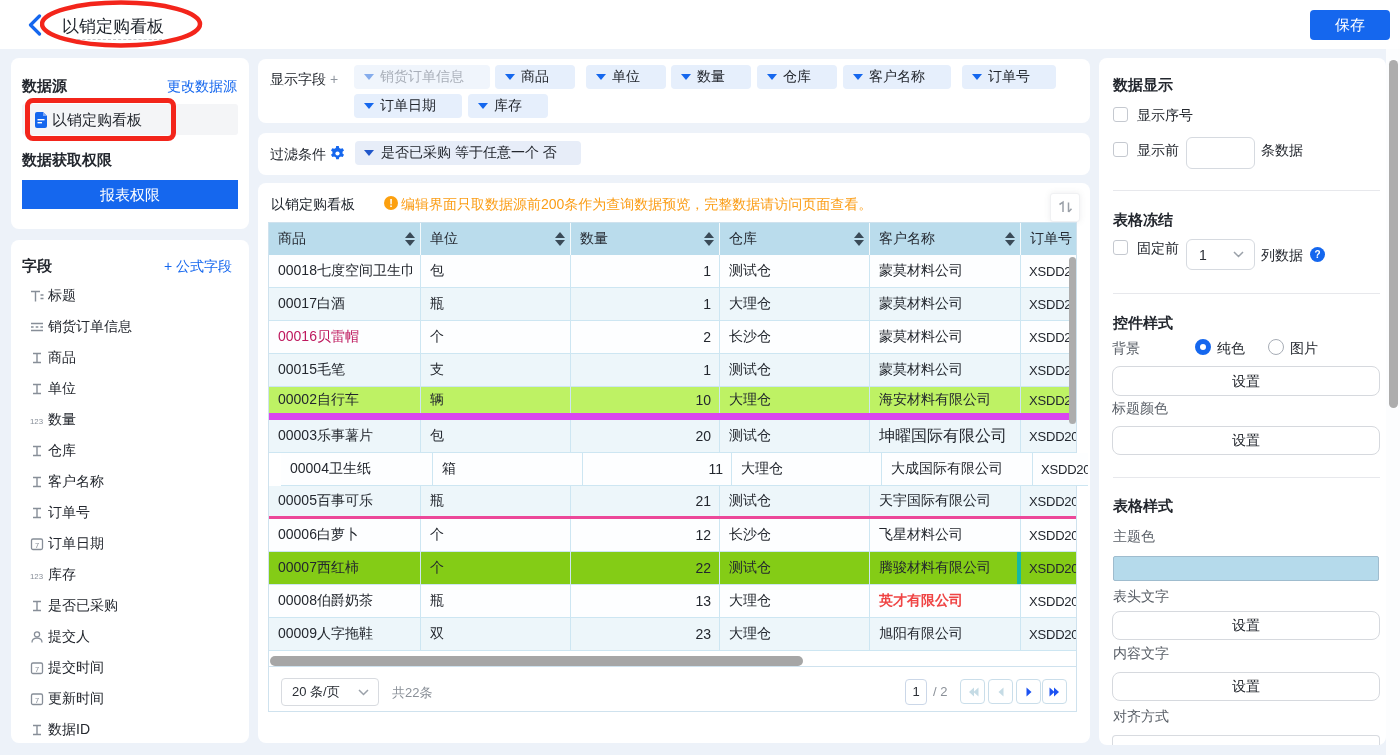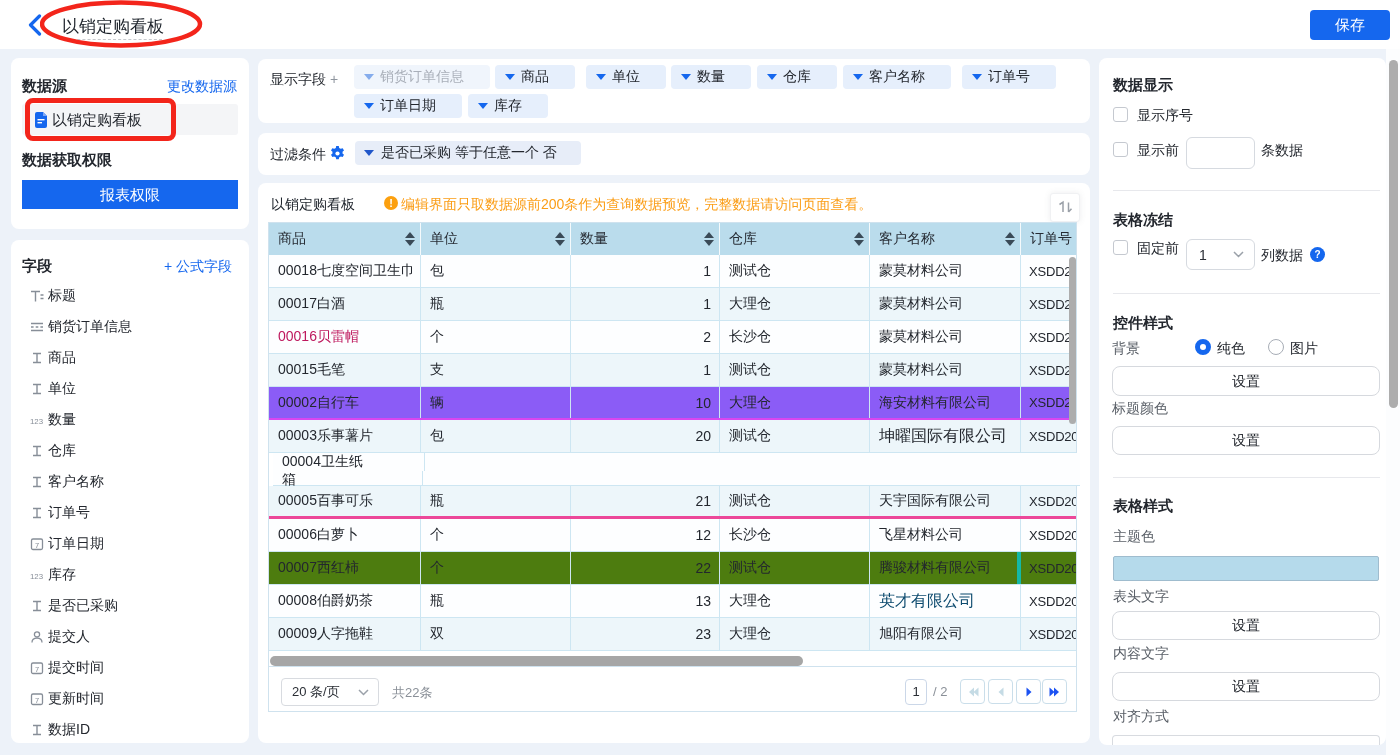--- a/index.html
+++ b/index.html
@@ -293,37 +293,37 @@
     <div style="width:55px;display:flex;align-items:center;padding-left:8px;font-size:13px;letter-spacing:-0.2px;color:#23272E;overflow:hidden;white-space:nowrap;flex-shrink:0;">XSDD20</div>
     </div>
     <div style="position:absolute;left:0;top:131px;width:807px;height:33px;background:#EDF6FA;border-bottom:1px solid #CDE6F2;display:flex;">
     <div style="width:152px;border-right:1px solid #CDE6F2;display:flex;align-items:center;padding-left:9px;font-size:14px;color:#23272E;overflow:hidden;white-space:nowrap;flex-shrink:0;">00015毛笔</div>
     <div style="width:150px;border-right:1px solid #CDE6F2;display:flex;align-items:center;padding-left:9px;font-size:14px;color:#23272E;overflow:hidden;white-space:nowrap;flex-shrink:0;">支</div>
     <div style="width:149px;border-right:1px solid #CDE6F2;display:flex;align-items:center;justify-content:flex-end;padding-right:8px;font-size:14px;color:#23272E;overflow:hidden;white-space:nowrap;flex-shrink:0;">1</div>
     <div style="width:150px;border-right:1px solid #CDE6F2;display:flex;align-items:center;padding-left:9px;font-size:14px;color:#23272E;overflow:hidden;white-space:nowrap;flex-shrink:0;">测试仓</div>
     <div style="width:151px;border-right:1px solid #CDE6F2;display:flex;align-items:center;padding-left:9px;font-size:14px;color:#23272E;overflow:hidden;white-space:nowrap;flex-shrink:0;">蒙莫材料公司</div>
     <div style="width:55px;display:flex;align-items:center;padding-left:8px;font-size:13px;letter-spacing:-0.2px;color:#23272E;overflow:hidden;white-space:nowrap;flex-shrink:0;">XSDD20</div>
     </div>
-    <div style="position:absolute;left:0;top:164px;width:807px;height:33px;background:#8b5cf6;border-bottom:2px solid #d946ef;display:flex;">
+    <div style="position:absolute;left:0;top:164px;width:807px;height:33px;background:#bef264;border-bottom:7px solid #d946ef;display:flex;">
     <div style="width:152px;border-right:1px solid #CDE6F2;display:flex;align-items:center;padding-left:9px;font-size:14px;color:#23272E;overflow:hidden;white-space:nowrap;flex-shrink:0;">00002自行车</div>
     <div style="width:150px;border-right:1px solid #CDE6F2;display:flex;align-items:center;padding-left:9px;font-size:14px;color:#23272E;overflow:hidden;white-space:nowrap;flex-shrink:0;">辆</div>
     <div style="width:149px;border-right:1px solid #CDE6F2;display:flex;align-items:center;justify-content:flex-end;padding-right:8px;font-size:14px;color:#23272E;overflow:hidden;white-space:nowrap;flex-shrink:0;">10</div>
     <div style="width:150px;border-right:1px solid #CDE6F2;display:flex;align-items:center;padding-left:9px;font-size:14px;color:#23272E;overflow:hidden;white-space:nowrap;flex-shrink:0;">大理仓</div>
     <div style="width:151px;border-right:1px solid #CDE6F2;display:flex;align-items:center;padding-left:9px;font-size:14px;color:#23272E;overflow:hidden;white-space:nowrap;flex-shrink:0;">海安材料有限公司</div>
     <div style="width:55px;display:flex;align-items:center;padding-left:8px;font-size:13px;letter-spacing:-0.2px;color:#23272E;overflow:hidden;white-space:nowrap;flex-shrink:0;">XSDD20</div>
     </div>
     <div style="position:absolute;left:0;top:197px;width:807px;height:33px;background:#EDF6FA;border-bottom:1px solid #CDE6F2;display:flex;">
     <div style="width:152px;border-right:1px solid #CDE6F2;display:flex;align-items:center;padding-left:9px;font-size:14px;color:#23272E;overflow:hidden;white-space:nowrap;flex-shrink:0;">00003乐事薯片</div>
     <div style="width:150px;border-right:1px solid #CDE6F2;display:flex;align-items:center;padding-left:9px;font-size:14px;color:#23272E;overflow:hidden;white-space:nowrap;flex-shrink:0;">包</div>
     <div style="width:149px;border-right:1px solid #CDE6F2;display:flex;align-items:center;justify-content:flex-end;padding-right:8px;font-size:14px;color:#23272E;overflow:hidden;white-space:nowrap;flex-shrink:0;">20</div>
     <div style="width:150px;border-right:1px solid #CDE6F2;display:flex;align-items:center;padding-left:9px;font-size:14px;color:#23272E;overflow:hidden;white-space:nowrap;flex-shrink:0;">测试仓</div>
     <div style="width:151px;border-right:1px solid #CDE6F2;display:flex;align-items:center;padding-left:9px;font-size:16px;color:#23272E;overflow:hidden;white-space:nowrap;flex-shrink:0;">坤曜国际有限公司</div>
     <div style="width:55px;display:flex;align-items:center;padding-left:8px;font-size:13px;letter-spacing:-0.2px;color:#23272E;overflow:hidden;white-space:nowrap;flex-shrink:0;">XSDD20</div>
     </div>
-    <div style="position:absolute;left:4px;top:230px;width:807px;height:33px;background:#FDFEFF;border-bottom:1px solid #CDE6F2;display:flex;flex-direction:column;">
+    <div style="position:absolute;left:12px;top:230px;width:807px;height:33px;background:#FDFEFF;border-bottom:1px solid #CDE6F2;display:flex;">
     <div style="width:152px;border-right:1px solid #CDE6F2;display:flex;align-items:center;padding-left:9px;font-size:14px;color:#23272E;overflow:hidden;white-space:nowrap;flex-shrink:0;">00004卫生纸</div>
     <div style="width:150px;border-right:1px solid #CDE6F2;display:flex;align-items:center;padding-left:9px;font-size:14px;color:#23272E;overflow:hidden;white-space:nowrap;flex-shrink:0;">箱</div>
     <div style="width:149px;border-right:1px solid #CDE6F2;display:flex;align-items:center;justify-content:flex-end;padding-right:8px;font-size:14px;color:#23272E;overflow:hidden;white-space:nowrap;flex-shrink:0;">11</div>
     <div style="width:150px;border-right:1px solid #CDE6F2;display:flex;align-items:center;padding-left:9px;font-size:14px;color:#23272E;overflow:hidden;white-space:nowrap;flex-shrink:0;">大理仓</div>
     <div style="width:151px;border-right:1px solid #CDE6F2;display:flex;align-items:center;padding-left:9px;font-size:14px;color:#23272E;overflow:hidden;white-space:nowrap;flex-shrink:0;">大成国际有限公司</div>
     <div style="width:55px;display:flex;align-items:center;padding-left:8px;font-size:13px;letter-spacing:-0.2px;color:#23272E;overflow:hidden;white-space:nowrap;flex-shrink:0;">XSDD20</div>
     </div>
     <div style="position:absolute;left:0;top:263px;width:807px;height:33px;background:#EDF6FA;border-bottom:3px solid #ec4899;display:flex;">
     <div style="width:152px;border-right:1px solid #CDE6F2;display:flex;align-items:center;padding-left:9px;font-size:14px;color:#23272E;overflow:hidden;white-space:nowrap;flex-shrink:0;">00005百事可乐</div>
     <div style="width:150px;border-right:1px solid #CDE6F2;display:flex;align-items:center;padding-left:9px;font-size:14px;color:#23272E;overflow:hidden;white-space:nowrap;flex-shrink:0;">瓶</div>
@@ -333,34 +333,34 @@
     <div style="width:55px;display:flex;align-items:center;padding-left:8px;font-size:13px;letter-spacing:-0.2px;color:#23272E;overflow:hidden;white-space:nowrap;flex-shrink:0;">XSDD20</div>
     </div>
     <div style="position:absolute;left:0;top:296px;width:807px;height:33px;background:#FDFEFF;border-bottom:1px solid #CDE6F2;display:flex;">
     <div style="width:152px;border-right:1px solid #CDE6F2;display:flex;align-items:center;padding-left:9px;font-size:14px;color:#23272E;overflow:hidden;white-space:nowrap;flex-shrink:0;">00006白萝卜</div>
     <div style="width:150px;border-right:1px solid #CDE6F2;display:flex;align-items:center;padding-left:9px;font-size:14px;color:#23272E;overflow:hidden;white-space:nowrap;flex-shrink:0;">个</div>
     <div style="width:149px;border-right:1px solid #CDE6F2;display:flex;align-items:center;justify-content:flex-end;padding-right:8px;font-size:14px;color:#23272E;overflow:hidden;white-space:nowrap;flex-shrink:0;">12</div>
     <div style="width:150px;border-right:1px solid #CDE6F2;display:flex;align-items:center;padding-left:9px;font-size:14px;color:#23272E;overflow:hidden;white-space:nowrap;flex-shrink:0;">长沙仓</div>
     <div style="width:151px;border-right:1px solid #CDE6F2;display:flex;align-items:center;padding-left:9px;font-size:14px;color:#23272E;overflow:hidden;white-space:nowrap;flex-shrink:0;">飞星材料公司</div>
     <div style="width:55px;display:flex;align-items:center;padding-left:8px;font-size:13px;letter-spacing:-0.2px;color:#23272E;overflow:hidden;white-space:nowrap;flex-shrink:0;">XSDD20</div>
     </div>
-    <div style="position:absolute;left:0;top:329px;width:807px;height:33px;background:#4d7c0f;border-bottom:1px solid #CDE6F2;display:flex;">
+    <div style="position:absolute;left:0;top:329px;width:807px;height:33px;background:#84cc16;border-bottom:1px solid #CDE6F2;display:flex;">
     <div style="width:152px;border-right:1px solid #CDE6F2;display:flex;align-items:center;padding-left:9px;font-size:14px;color:#23272E;overflow:hidden;white-space:nowrap;flex-shrink:0;">00007西红柿</div>
     <div style="width:150px;border-right:1px solid #CDE6F2;display:flex;align-items:center;padding-left:9px;font-size:14px;color:#23272E;overflow:hidden;white-space:nowrap;flex-shrink:0;">个</div>
     <div style="width:149px;border-right:1px solid #CDE6F2;display:flex;align-items:center;justify-content:flex-end;padding-right:8px;font-size:14px;color:#23272E;overflow:hidden;white-space:nowrap;flex-shrink:0;">22</div>
     <div style="width:150px;border-right:1px solid #CDE6F2;display:flex;align-items:center;padding-left:9px;font-size:14px;color:#23272E;overflow:hidden;white-space:nowrap;flex-shrink:0;">测试仓</div>
     <div style="width:151px;border-right:4px solid #14b8a6;display:flex;align-items:center;padding-left:9px;font-size:14px;color:#23272E;overflow:hidden;white-space:nowrap;flex-shrink:0;">腾骏材料有限公司</div>
     <div style="width:55px;display:flex;align-items:center;padding-left:8px;font-size:13px;letter-spacing:-0.2px;color:#23272E;overflow:hidden;white-space:nowrap;flex-shrink:0;">XSDD20</div>
     </div>
     <div style="position:absolute;left:0;top:362px;width:807px;height:33px;background:#FDFEFF;border-bottom:1px solid #CDE6F2;display:flex;">
     <div style="width:152px;border-right:1px solid #CDE6F2;display:flex;align-items:center;padding-left:9px;font-size:14px;color:#23272E;overflow:hidden;white-space:nowrap;flex-shrink:0;">00008伯爵奶茶</div>
     <div style="width:150px;border-right:1px solid #CDE6F2;display:flex;align-items:center;padding-left:9px;font-size:14px;color:#23272E;overflow:hidden;white-space:nowrap;flex-shrink:0;">瓶</div>
     <div style="width:149px;border-right:1px solid #CDE6F2;display:flex;align-items:center;justify-content:flex-end;padding-right:8px;font-size:14px;color:#23272E;overflow:hidden;white-space:nowrap;flex-shrink:0;">13</div>
     <div style="width:150px;border-right:1px solid #CDE6F2;display:flex;align-items:center;padding-left:9px;font-size:14px;color:#23272E;overflow:hidden;white-space:nowrap;flex-shrink:0;">大理仓</div>
-    <div style="width:151px;border-right:1px solid #CDE6F2;display:flex;align-items:center;padding-left:9px;font-size:16px;color:#0c4a6e;overflow:hidden;white-space:nowrap;flex-shrink:0;">英才有限公司</div>
+    <div style="width:151px;border-right:1px solid #CDE6F2;display:flex;align-items:center;padding-left:9px;font-size:14px;color:#ef4444;overflow:hidden;white-space:nowrap;flex-shrink:0;font-weight:bold;">英才有限公司</div>
     <div style="width:55px;display:flex;align-items:center;padding-left:8px;font-size:13px;letter-spacing:-0.2px;color:#23272E;overflow:hidden;white-space:nowrap;flex-shrink:0;">XSDD20</div>
     </div>
     <div style="position:absolute;left:0;top:395px;width:807px;height:33px;background:#EDF6FA;border-bottom:1px solid #CDE6F2;display:flex;">
     <div style="width:152px;border-right:1px solid #CDE6F2;display:flex;align-items:center;padding-left:9px;font-size:14px;color:#23272E;overflow:hidden;white-space:nowrap;flex-shrink:0;">00009人字拖鞋</div>
     <div style="width:150px;border-right:1px solid #CDE6F2;display:flex;align-items:center;padding-left:9px;font-size:14px;color:#23272E;overflow:hidden;white-space:nowrap;flex-shrink:0;">双</div>
     <div style="width:149px;border-right:1px solid #CDE6F2;display:flex;align-items:center;justify-content:flex-end;padding-right:8px;font-size:14px;color:#23272E;overflow:hidden;white-space:nowrap;flex-shrink:0;">23</div>
     <div style="width:150px;border-right:1px solid #CDE6F2;display:flex;align-items:center;padding-left:9px;font-size:14px;color:#23272E;overflow:hidden;white-space:nowrap;flex-shrink:0;">大理仓</div>
     <div style="width:151px;border-right:1px solid #CDE6F2;display:flex;align-items:center;padding-left:9px;font-size:14px;color:#23272E;overflow:hidden;white-space:nowrap;flex-shrink:0;">旭阳有限公司</div>
     <div style="width:55px;display:flex;align-items:center;padding-left:8px;font-size:13px;letter-spacing:-0.2px;color:#23272E;overflow:hidden;white-space:nowrap;flex-shrink:0;">XSDD20</div>
     </div>

